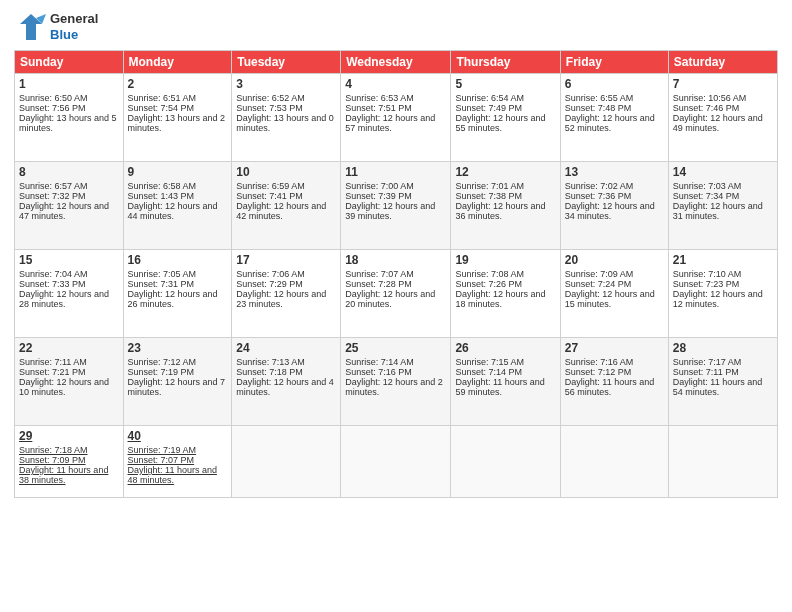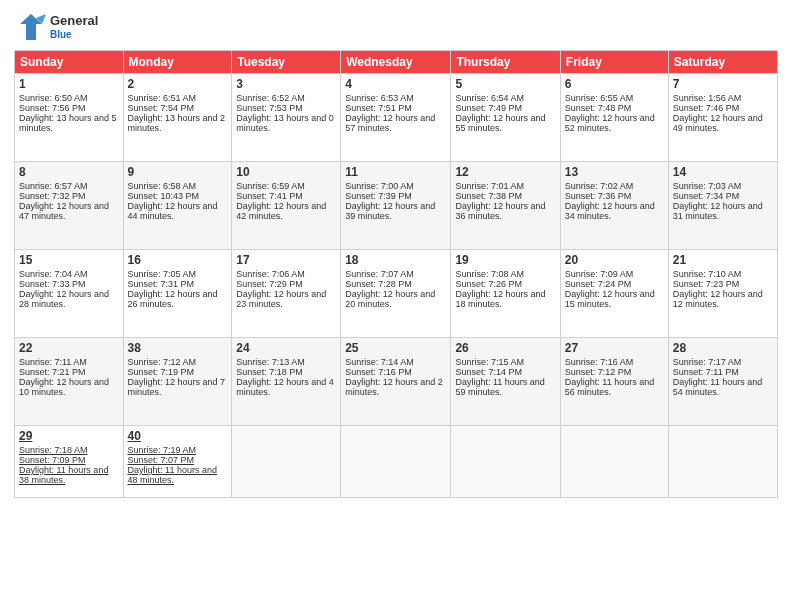--- a/index.html
+++ b/index.html
@@ -84,21 +84,21 @@
 <div class="page">
   <div class="header">
     <div class="logo">
   <div style="display:flex;align-items:center;gap:2px;">
     <svg width="34" height="34" viewBox="0 0 34 34">
       <polygon points="17,4 28,14 22,14 22,30 12,30 12,14 6,14" fill="#1a6eb5" opacity="0.85"></polygon>
       <polygon points="22,8 32,4 28,14" fill="#4a9ed5"></polygon>
     </svg>
     <div>
       <div style="font-size:13px;font-weight:bold;color:#333;line-height:1.2;">General</div>
-      <div style="font-size:10px;font-weight:bold;color:#1a6eb5;line-height:1.2;">Blue</div>
+      <div style="font-size:13px;font-weight:bold;color:#1a6eb5;line-height:1.2;">Blue</div>
     </div>
   </div>
 </div>
     <div class="title-block">
       <div class="month-title"></div>
       <div class="subtitle"></div>
     </div>
   </div>
 
   <table class="calendar">
@@ -114,43 +114,43 @@
         </tr>
     </thead>
     <tbody id="calendar-body">
     <tr>
           <td><span class="day-num">1</span><span>Sunrise: 6:50 AM</span><br><span>Sunset: 7:56 PM</span><br><span>Daylight: 13 hours and 5 minutes.</span></td>
           <td><span class="day-num">2</span><span>Sunrise: 6:51 AM</span><br><span>Sunset: 7:54 PM</span><br><span>Daylight: 13 hours and 2 minutes.</span></td>
           <td><span class="day-num">3</span><span>Sunrise: 6:52 AM</span><br><span>Sunset: 7:53 PM</span><br><span>Daylight: 13 hours and 0 minutes.</span></td>
           <td><span class="day-num">4</span><span>Sunrise: 6:53 AM</span><br><span>Sunset: 7:51 PM</span><br><span>Daylight: 12 hours and 57 minutes.</span></td>
           <td><span class="day-num">5</span><span>Sunrise: 6:54 AM</span><br><span>Sunset: 7:49 PM</span><br><span>Daylight: 12 hours and 55 minutes.</span></td>
           <td><span class="day-num">6</span><span>Sunrise: 6:55 AM</span><br><span>Sunset: 7:48 PM</span><br><span>Daylight: 12 hours and 52 minutes.</span></td>
-          <td><span class="day-num">7</span><span>Sunrise: 1:56 AM</span><br><span>Sunset: 7:46 PM</span><br><span>Daylight: 12 hours and 49 minutes.</span></td>
+          <td><span class="day-num">7</span><span>Sunrise: 10:56 AM</span><br><span>Sunset: 7:46 PM</span><br><span>Daylight: 12 hours and 49 minutes.</span></td>
         </tr>
         <tr>
           <td><span class="day-num">8</span><span>Sunrise: 6:57 AM</span><br><span>Sunset: 7:32 PM</span><br><span>Daylight: 12 hours and 47 minutes.</span></td>
-          <td><span class="day-num">9</span><span>Sunrise: 6:58 AM</span><br><span>Sunset: 10:43 PM</span><br><span>Daylight: 12 hours and 44 minutes.</span></td>
+          <td><span class="day-num">9</span><span>Sunrise: 6:58 AM</span><br><span>Sunset: 1:43 PM</span><br><span>Daylight: 12 hours and 44 minutes.</span></td>
           <td><span class="day-num">10</span><span>Sunrise: 6:59 AM</span><br><span>Sunset: 7:41 PM</span><br><span>Daylight: 12 hours and 42 minutes.</span></td>
           <td><span class="day-num">11</span><span>Sunrise: 7:00 AM</span><br><span>Sunset: 7:39 PM</span><br><span>Daylight: 12 hours and 39 minutes.</span></td>
           <td><span class="day-num">12</span><span>Sunrise: 7:01 AM</span><br><span>Sunset: 7:38 PM</span><br><span>Daylight: 12 hours and 36 minutes.</span></td>
           <td><span class="day-num">13</span><span>Sunrise: 7:02 AM</span><br><span>Sunset: 7:36 PM</span><br><span>Daylight: 12 hours and 34 minutes.</span></td>
           <td><span class="day-num">14</span><span>Sunrise: 7:03 AM</span><br><span>Sunset: 7:34 PM</span><br><span>Daylight: 12 hours and 31 minutes.</span></td>
         </tr>
         <tr>
           <td><span class="day-num">15</span><span>Sunrise: 7:04 AM</span><br><span>Sunset: 7:33 PM</span><br><span>Daylight: 12 hours and 28 minutes.</span></td>
           <td><span class="day-num">16</span><span>Sunrise: 7:05 AM</span><br><span>Sunset: 7:31 PM</span><br><span>Daylight: 12 hours and 26 minutes.</span></td>
           <td><span class="day-num">17</span><span>Sunrise: 7:06 AM</span><br><span>Sunset: 7:29 PM</span><br><span>Daylight: 12 hours and 23 minutes.</span></td>
           <td><span class="day-num">18</span><span>Sunrise: 7:07 AM</span><br><span>Sunset: 7:28 PM</span><br><span>Daylight: 12 hours and 20 minutes.</span></td>
           <td><span class="day-num">19</span><span>Sunrise: 7:08 AM</span><br><span>Sunset: 7:26 PM</span><br><span>Daylight: 12 hours and 18 minutes.</span></td>
           <td><span class="day-num">20</span><span>Sunrise: 7:09 AM</span><br><span>Sunset: 7:24 PM</span><br><span>Daylight: 12 hours and 15 minutes.</span></td>
           <td><span class="day-num">21</span><span>Sunrise: 7:10 AM</span><br><span>Sunset: 7:23 PM</span><br><span>Daylight: 12 hours and 12 minutes.</span></td>
         </tr>
         <tr>
           <td><span class="day-num">22</span><span>Sunrise: 7:11 AM</span><br><span>Sunset: 7:21 PM</span><br><span>Daylight: 12 hours and 10 minutes.</span></td>
-          <td><span class="day-num">38</span><span>Sunrise: 7:12 AM</span><br><span>Sunset: 7:19 PM</span><br><span>Daylight: 12 hours and 7 minutes.</span></td>
+          <td><span class="day-num">23</span><span>Sunrise: 7:12 AM</span><br><span>Sunset: 7:19 PM</span><br><span>Daylight: 12 hours and 7 minutes.</span></td>
           <td><span class="day-num">24</span><span>Sunrise: 7:13 AM</span><br><span>Sunset: 7:18 PM</span><br><span>Daylight: 12 hours and 4 minutes.</span></td>
           <td><span class="day-num">25</span><span>Sunrise: 7:14 AM</span><br><span>Sunset: 7:16 PM</span><br><span>Daylight: 12 hours and 2 minutes.</span></td>
           <td><span class="day-num">26</span><span>Sunrise: 7:15 AM</span><br><span>Sunset: 7:14 PM</span><br><span>Daylight: 11 hours and 59 minutes.</span></td>
           <td><span class="day-num">27</span><span>Sunrise: 7:16 AM</span><br><span>Sunset: 7:12 PM</span><br><span>Daylight: 11 hours and 56 minutes.</span></td>
           <td><span class="day-num">28</span><span>Sunrise: 7:17 AM</span><br><span>Sunset: 7:11 PM</span><br><span>Daylight: 11 hours and 54 minutes.</span></td>
         </tr>
         <tr class="last-row">
           <td><span class="day-num">29</span><span>Sunrise: 7:18 AM</span><br><span>Sunset: 7:09 PM</span><br><span>Daylight: 11 hours and 38 minutes.</span></td>
           <td><span class="day-num">40</span><span>Sunrise: 7:19 AM</span><br><span>Sunset: 7:07 PM</span><br><span>Daylight: 11 hours and 48 minutes.</span></td>
           <td class="empty-cell"></td>

